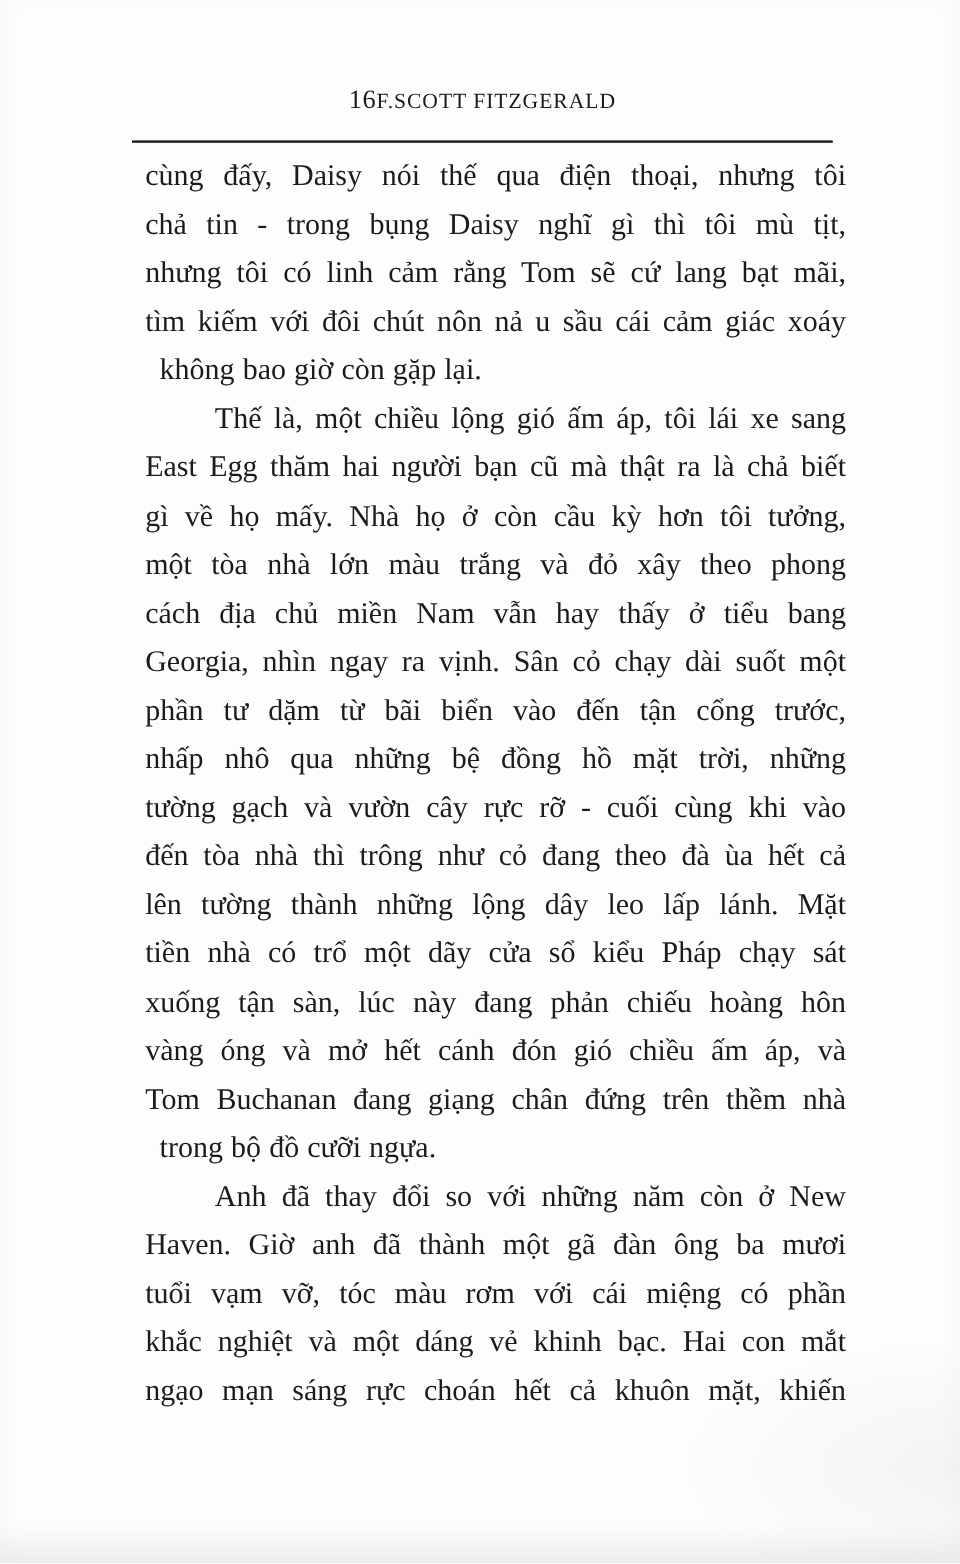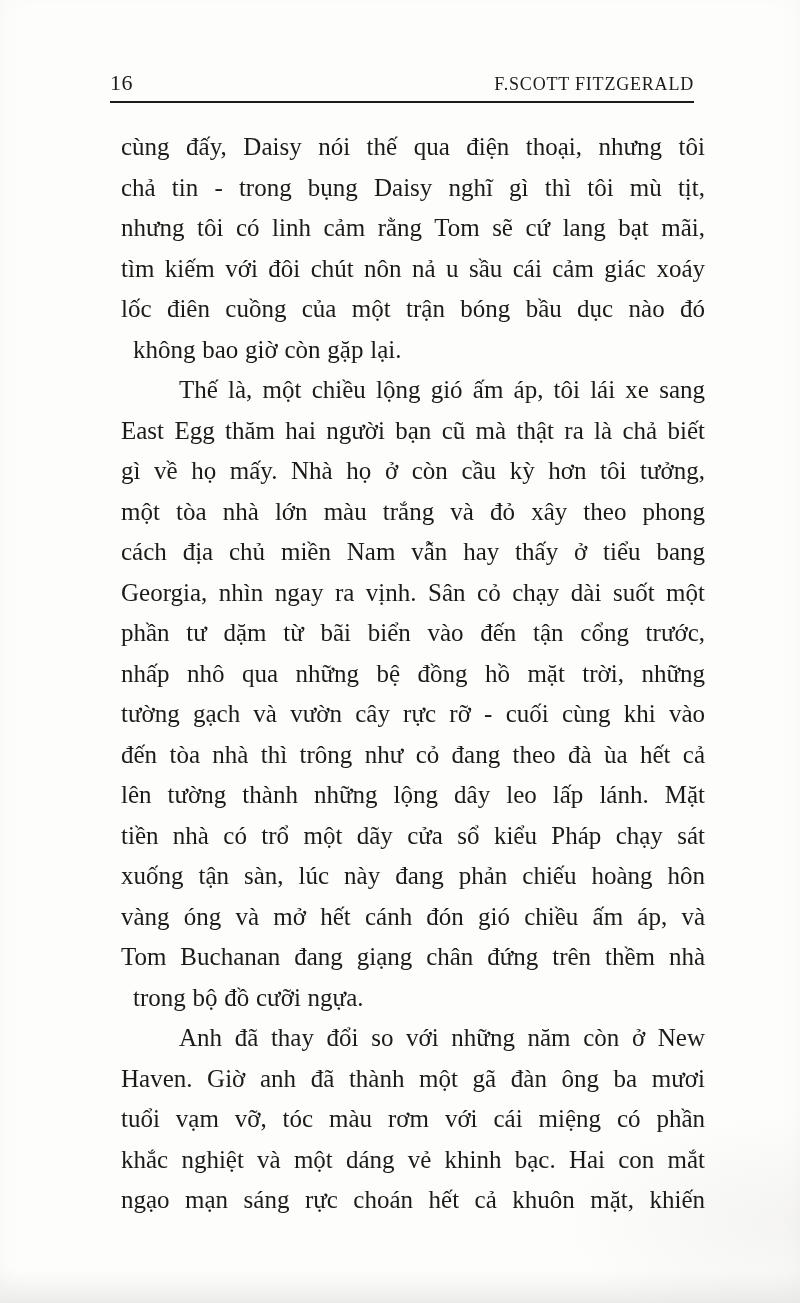--- a/index.html
+++ b/index.html
@@ -34,24 +34,24 @@
     background: radial-gradient(ellipse at 100% 60%, rgba(80,70,60,0.05), rgba(0,0,0,0) 65%);
     pointer-events: none;
   }
 
   .running-head {
     position: absolute;
     left: 110px;
     top: 70px;
     width: 584px;
     display: flex;
-    justify-content: space-between;
+    justify-content: center;
     align-items: baseline;
     border-bottom: 2px solid #1c1c1c;
-    padding-bottom: 5px;
+    padding-bottom: 21px;
   }
   .page-number {
     font-size: 22px;
     letter-spacing: 0.5px;
   }
   .running-title {
     font-size: 18px;
     letter-spacing: 0.8px;
   }
 
@@ -86,21 +86,20 @@
   <div class="running-head">
     <span class="page-number">16</span>
     <span class="running-title">F.SCOTT FITZGERALD</span>
   </div>
 
   <div class="text-block">
       <div class="line">cùng đấy, Daisy nói thế qua điện thoại, nhưng tôi</div>
       <div class="line">chả tin - trong bụng Daisy nghĩ gì thì tôi mù tịt,</div>
       <div class="line">nhưng tôi có linh cảm rằng Tom sẽ cứ lang bạt mãi,</div>
       <div class="line">tìm kiếm với đôi chút nôn nả u sầu cái cảm giác xoáy</div>
-      <div class="line">lốc điên cuồng của một trận bóng bầu dục nào đó</div>
       <div class="line para-end">không bao giờ còn gặp lại.</div>
       <div class="line indent">Thế là, một chiều lộng gió ấm áp, tôi lái xe sang</div>
       <div class="line">East Egg thăm hai người bạn cũ mà thật ra là chả biết</div>
       <div class="line">gì về họ mấy. Nhà họ ở còn cầu kỳ hơn tôi tưởng,</div>
       <div class="line">một tòa nhà lớn màu trắng và đỏ xây theo phong</div>
       <div class="line">cách địa chủ miền Nam vẫn hay thấy ở tiểu bang</div>
       <div class="line">Georgia, nhìn ngay ra vịnh. Sân cỏ chạy dài suốt một</div>
       <div class="line">phần tư dặm từ bãi biển vào đến tận cổng trước,</div>
       <div class="line">nhấp nhô qua những bệ đồng hồ mặt trời, những</div>
       <div class="line">tường gạch và vườn cây rực rỡ - cuối cùng khi vào</div>

